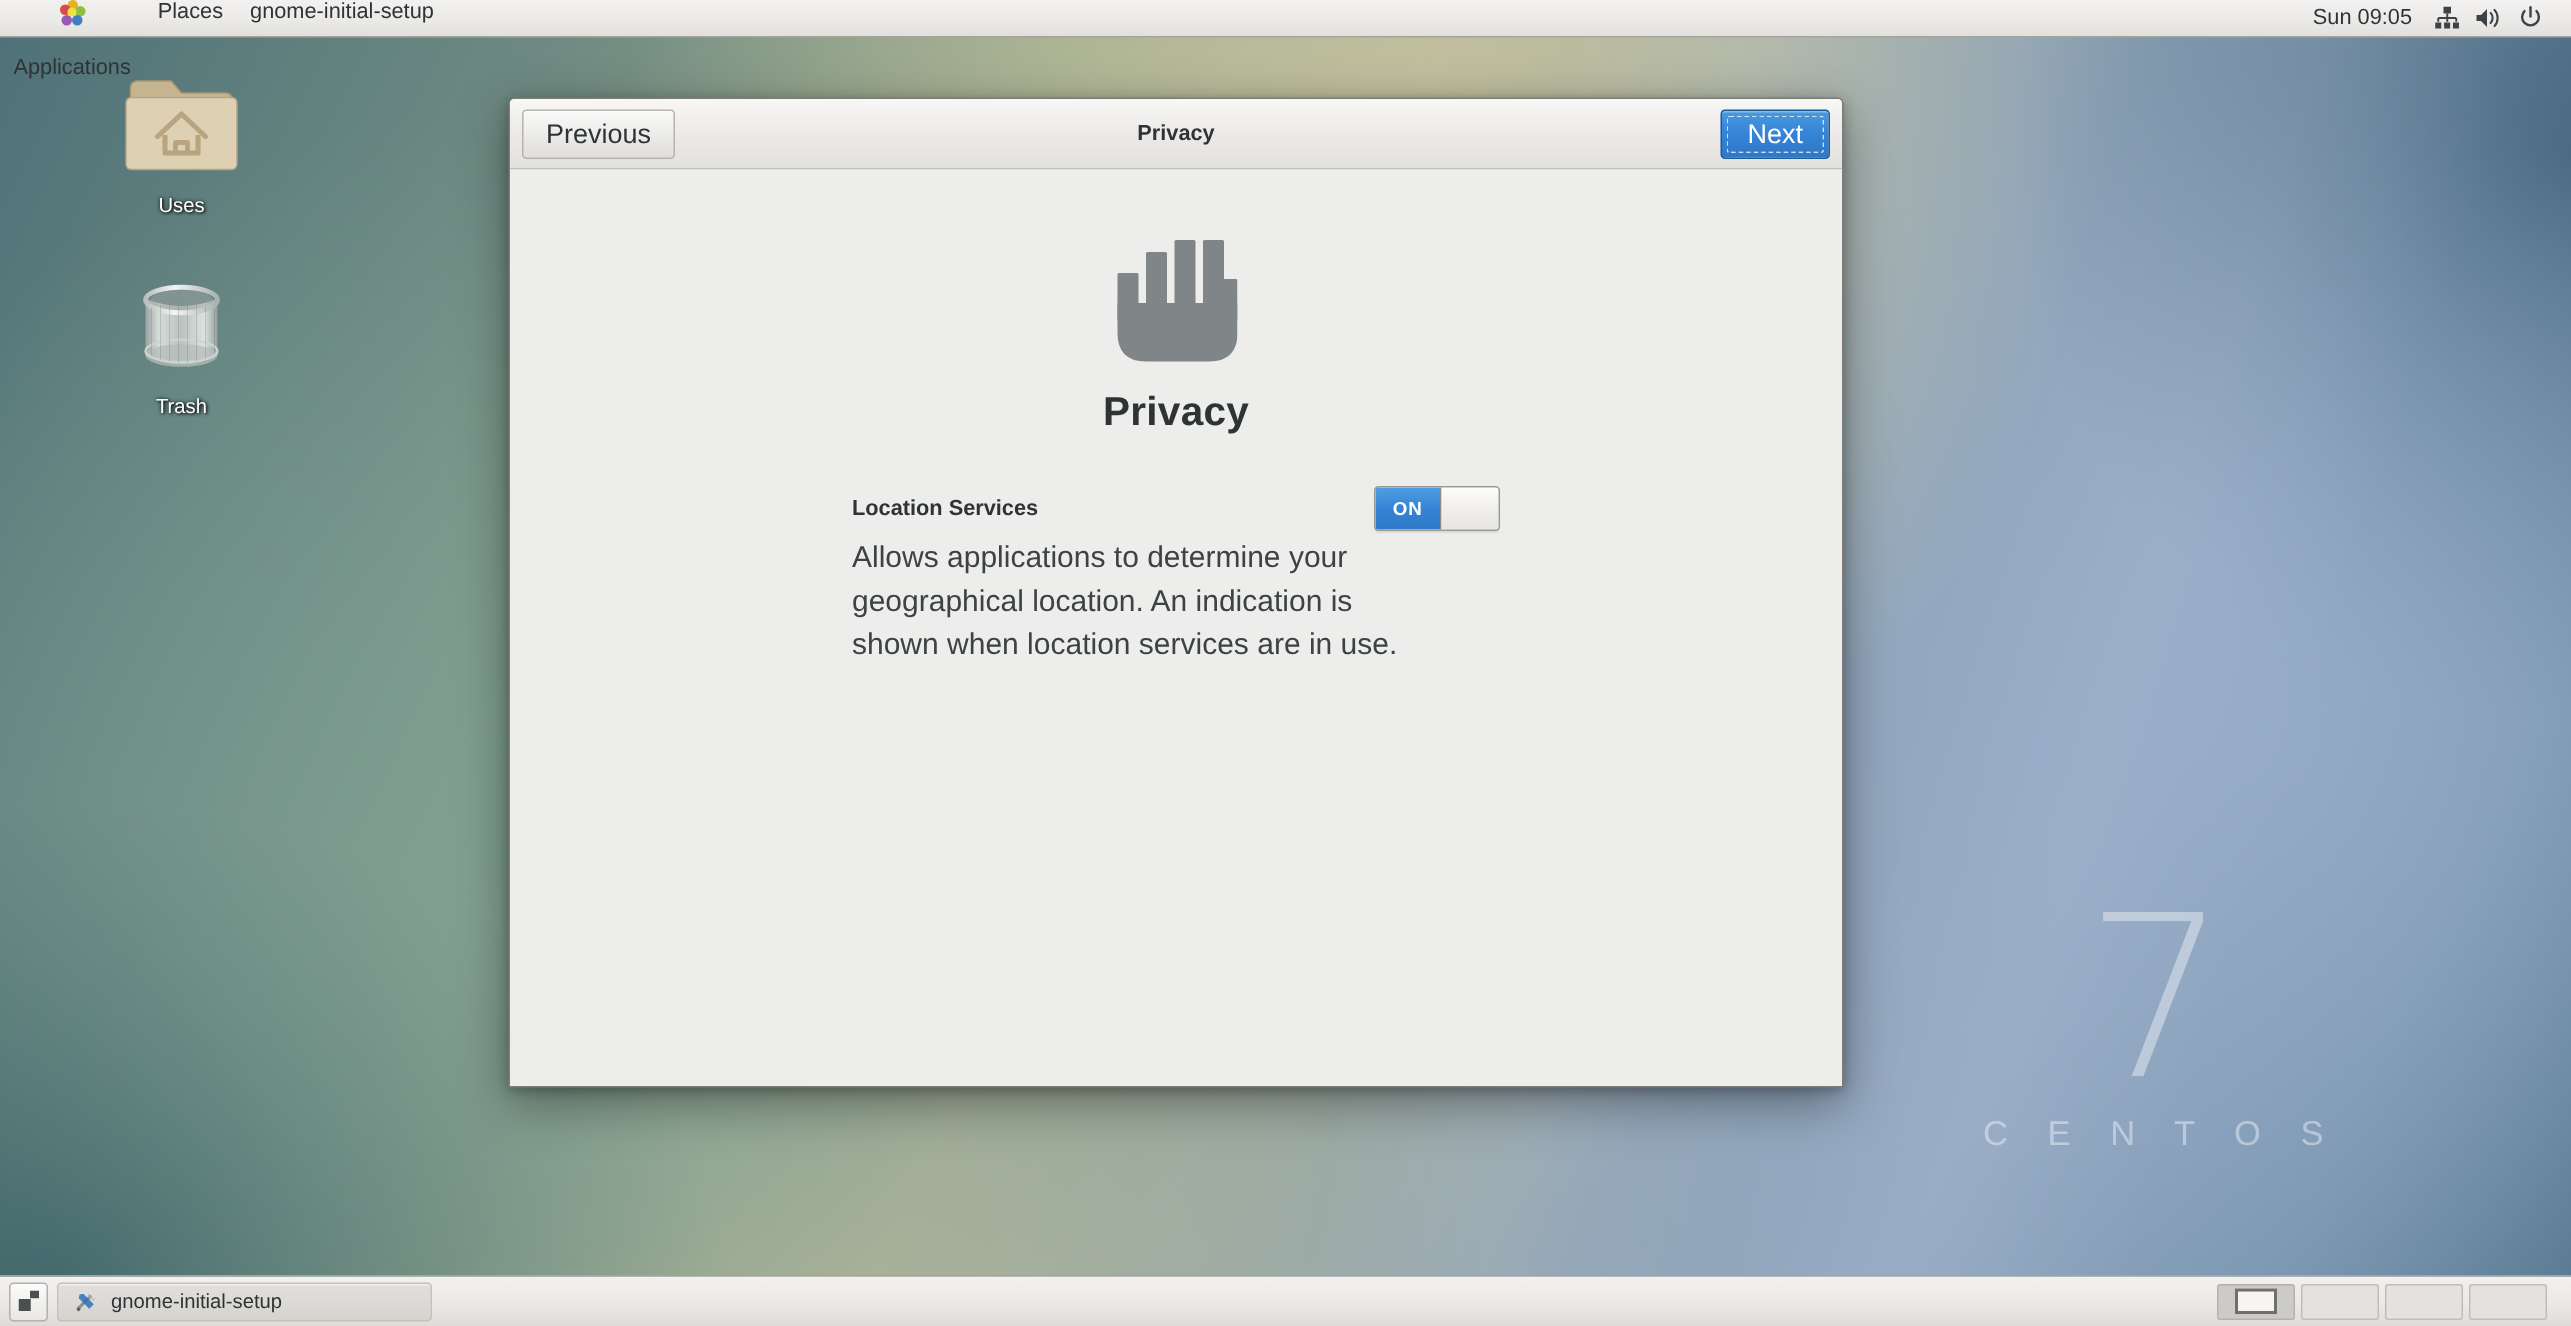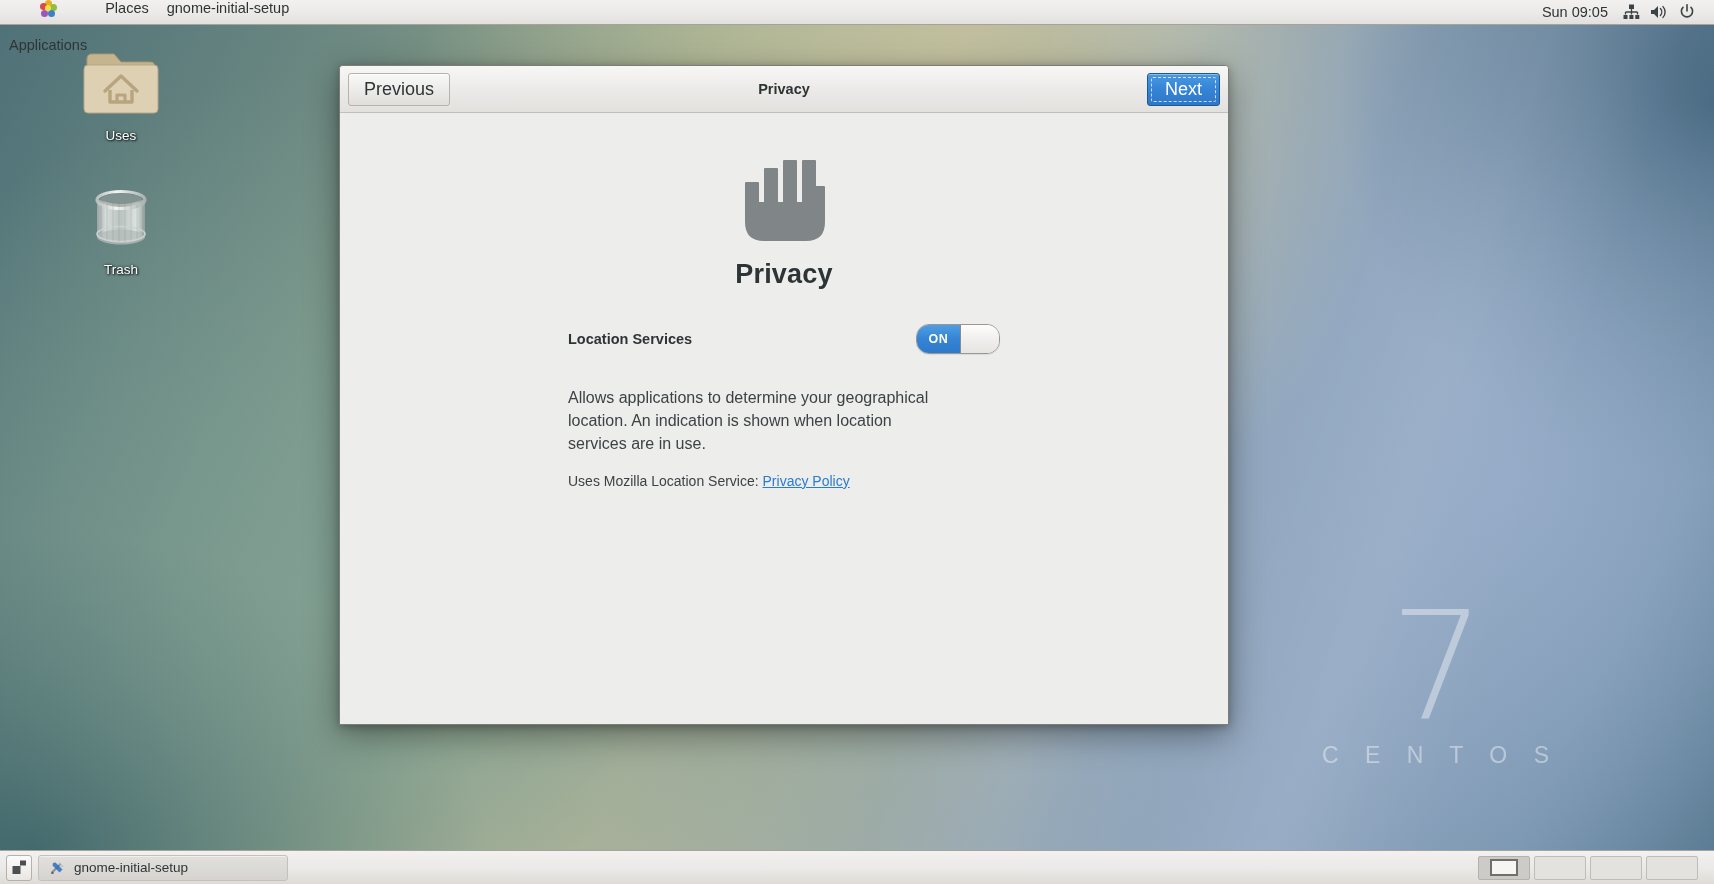--- a/index.html
+++ b/index.html
@@ -113,35 +113,35 @@
   #hand-wrap{ display:flex; justify-content:center; padding-top:40px; }
   #page-heading{
     text-align:center; font-size:27px; font-weight:bold;
     color:#2e3436; margin-top:16px; letter-spacing:0.2px;
   }
 
   #content-area{ width:432px; margin:34px auto 0 auto; }
   #row-location{ display:flex; align-items:center; justify-content:space-between; }
   #loc-label{ font-size:14.5px; font-weight:bold; color:#2e3436; }
   #loc-switch{
-    width:84px; height:30px; border:1px solid #9a9691; border-radius:13px;
+    width:84px; height:30px; border:1px solid #9a9691; border-radius:3px;
     display:flex; overflow:hidden; cursor:pointer;
     box-shadow:0 1px 1px rgba(0,0,0,0.08);
   }
   #loc-switch .on-part{
     width:44px; display:flex; align-items:center; justify-content:center;
     color:#fff; font-size:12.5px; font-weight:bold; letter-spacing:0.6px;
     background:linear-gradient(to bottom,#4f9ee2 0%,#3584d6 50%,#2e79c8 100%);
     border-right:1px solid #8d8a85;
   }
   #loc-switch .knob-part{
     flex:1; background:linear-gradient(to bottom,#fdfdfd 0%,#f1efed 50%,#e7e5e2 100%);
   }
   #loc-desc{
-    margin-top:32px; font-size:16px; line-height:1.45; color:#3d4245; max-width:378px;
+    margin-top:4px; font-size:20px; line-height:1.45; color:#3d4245; max-width:378px;
   }
   #loc-policy{ margin-top:17px; font-size:14px; color:#3d4245; }
   #loc-policy a{ color:#2a7bd4; text-decoration:underline; cursor:pointer; }
 
   #win-footer{
     position:absolute; left:0; right:0; bottom:24px; text-align:center;
     font-size:14px; color:#8b8e8f;
   }
 
   
@@ -308,23 +308,20 @@
       <div id="row-location">
         <span id="loc-label">Location Services</span>
         <span id="loc-switch">
           <span class="on-part">ON</span>
           <span class="knob-part"></span>
         </span>
       </div>
 
       <div id="loc-desc">Allows applications to determine your geographical location. An indication is shown when location services are in use.</div>
 
-      <div id="loc-policy">
-        <span>Uses Mozilla Location Service: </span><a>Privacy Policy</a>
-      </div>
     </div>
 
   </div>
 </div>
 
 <div id="bottom-panel">
   <div id="show-desktop">
     <svg width="15" height="15" viewBox="0 0 15 15">
       <rect x="8" y="0.5" width="6" height="5" fill="#4a4f52"></rect>
       <rect x="0.5" y="6" width="8" height="8" fill="#4a4f52"></rect>

